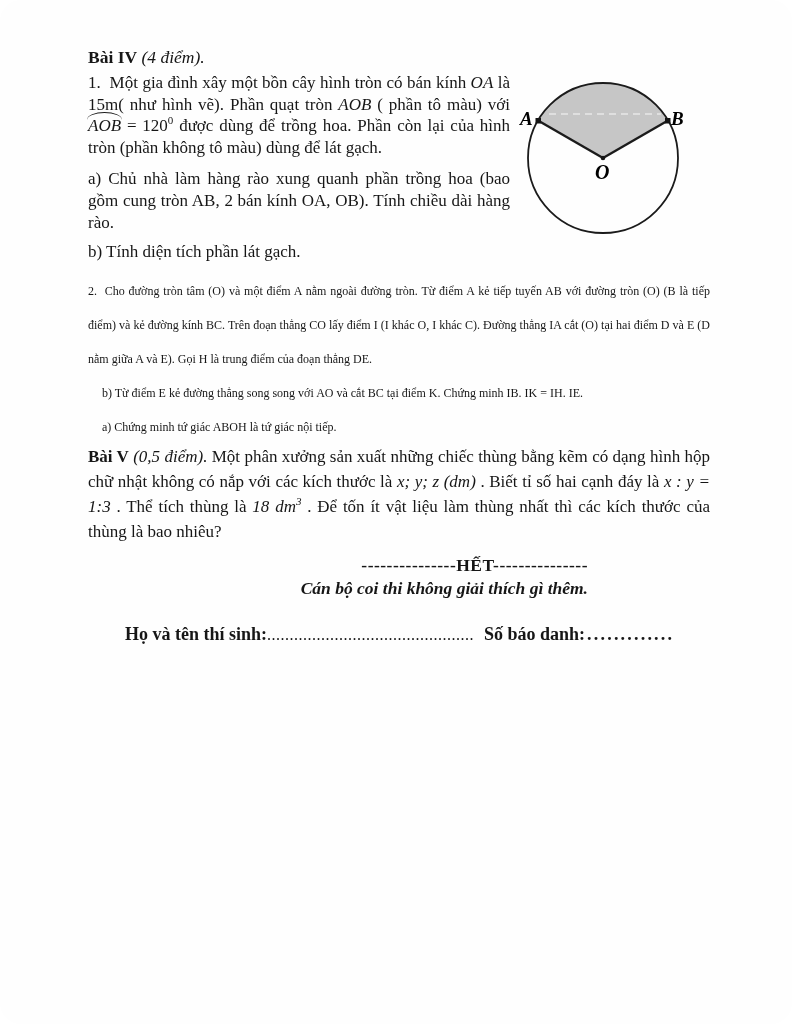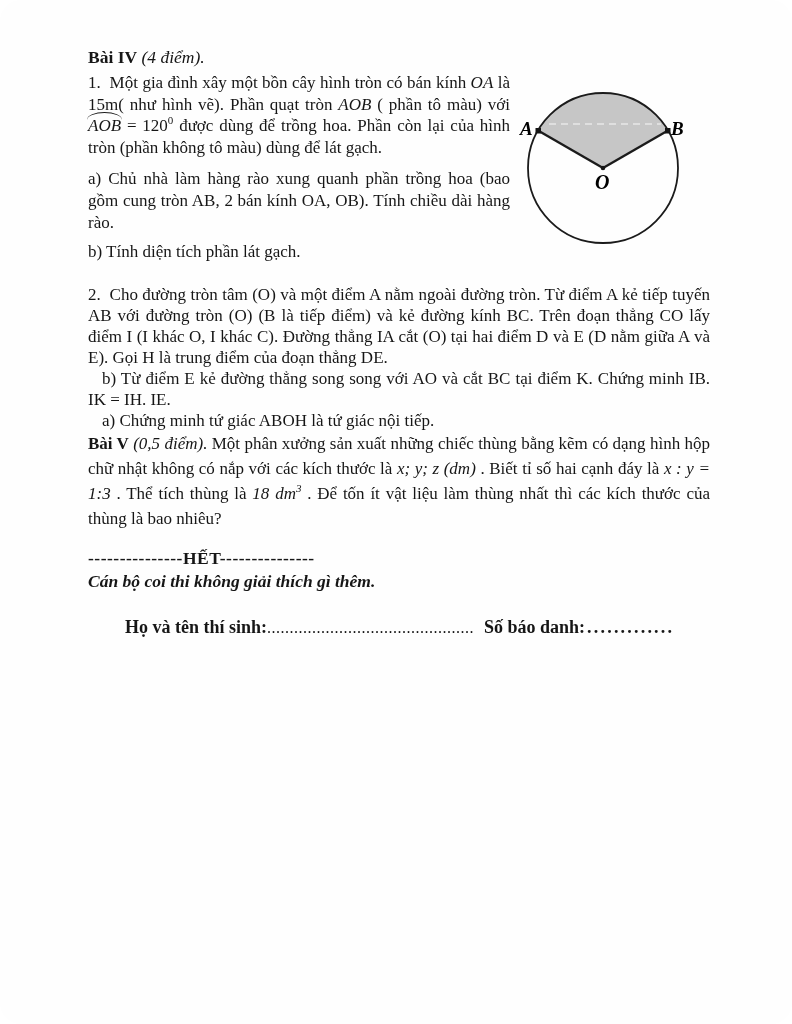--- a/index.html
+++ b/index.html
@@ -11,39 +11,39 @@
     overflow:hidden;
     font-family:"Liberation Serif","DejaVu Serif",serif;
     color:#161616;
     border-radius:21px;
   }
   .content { position:absolute; left:88px; top:46px; width:622px; }
   .b  { font-weight:bold; }
   .i  { font-style:italic; }
   .mi { font-style:italic; }
   .heading { font-size:17.5px; line-height:22px; margin-bottom:4px; }
-  .sec1row { display:flex; align-items:flex-end; }
+  .sec1row { display:flex; align-items:center; }
   .colL { width:422px; text-align:justify; font-size:17px; line-height:21.6px; }
   .p1 { margin:0 0 10px 0; }
   .pa { margin:0 0 8px 0; }
   .pb { margin:0 0 10px 0; }
   .note { margin:0; font-style:italic; }
   .sup { font-size:11px; vertical-align:super; line-height:0; }
   .arc { position:relative; font-style:italic; }
   .arc::before {
     content:""; position:absolute; left:-1px; right:-1px; top:-4px; height:7px;
     border-top:1.5px solid #1a1a1a;
     border-radius:50% 50% 0 0 / 100% 100% 0 0;
   }
   .diagWrap { margin-left:5px; margin-top:-18px; flex:0 0 auto; }
-  .p2block { margin-top:11px; font-size:17px; line-height:21px; text-align:justify; }
+  .p2block { margin-top:1px; font-size:12px; line-height:34px; text-align:justify; }
   .p2block p { margin:0; }
   .p2sub { text-indent:14px; }
   .s5 { margin-top:0; font-size:17px; line-height:25px; text-align:justify; }
-  .footerCenter { width:500px; text-align:left; margin-top:16px; font-size:17.5px; line-height:23px; }
+  .footerCenter { width:500px; text-align:right; margin-top:10px; font-size:17.5px; line-height:23px; }
   .endline { font-weight:bold; letter-spacing:0.5px; }
   .notice { font-weight:bold; font-style:italic; }
   .sigline { margin-top:24px; margin-left:37px; font-size:18px; font-weight:bold; white-space:nowrap; }
   .dots  { font-weight:normal; font-size:16px; letter-spacing:0.5px; }
   .dots2 { letter-spacing:2.2px; margin-left:2px; }
   .idlabel { margin-left:10px; }
   svg text { font-family:"Liberation Serif","DejaVu Serif",serif; font-weight:bold; font-style:italic; }
 </style>
 </head>
 <body>

